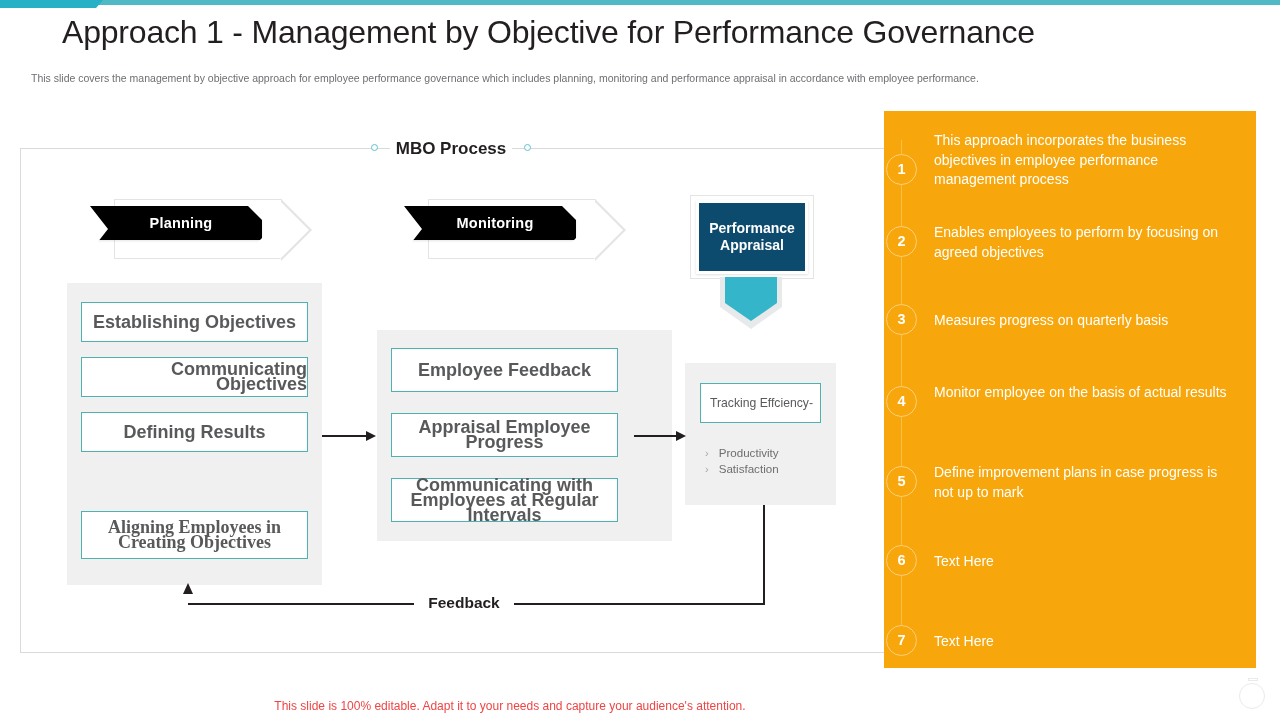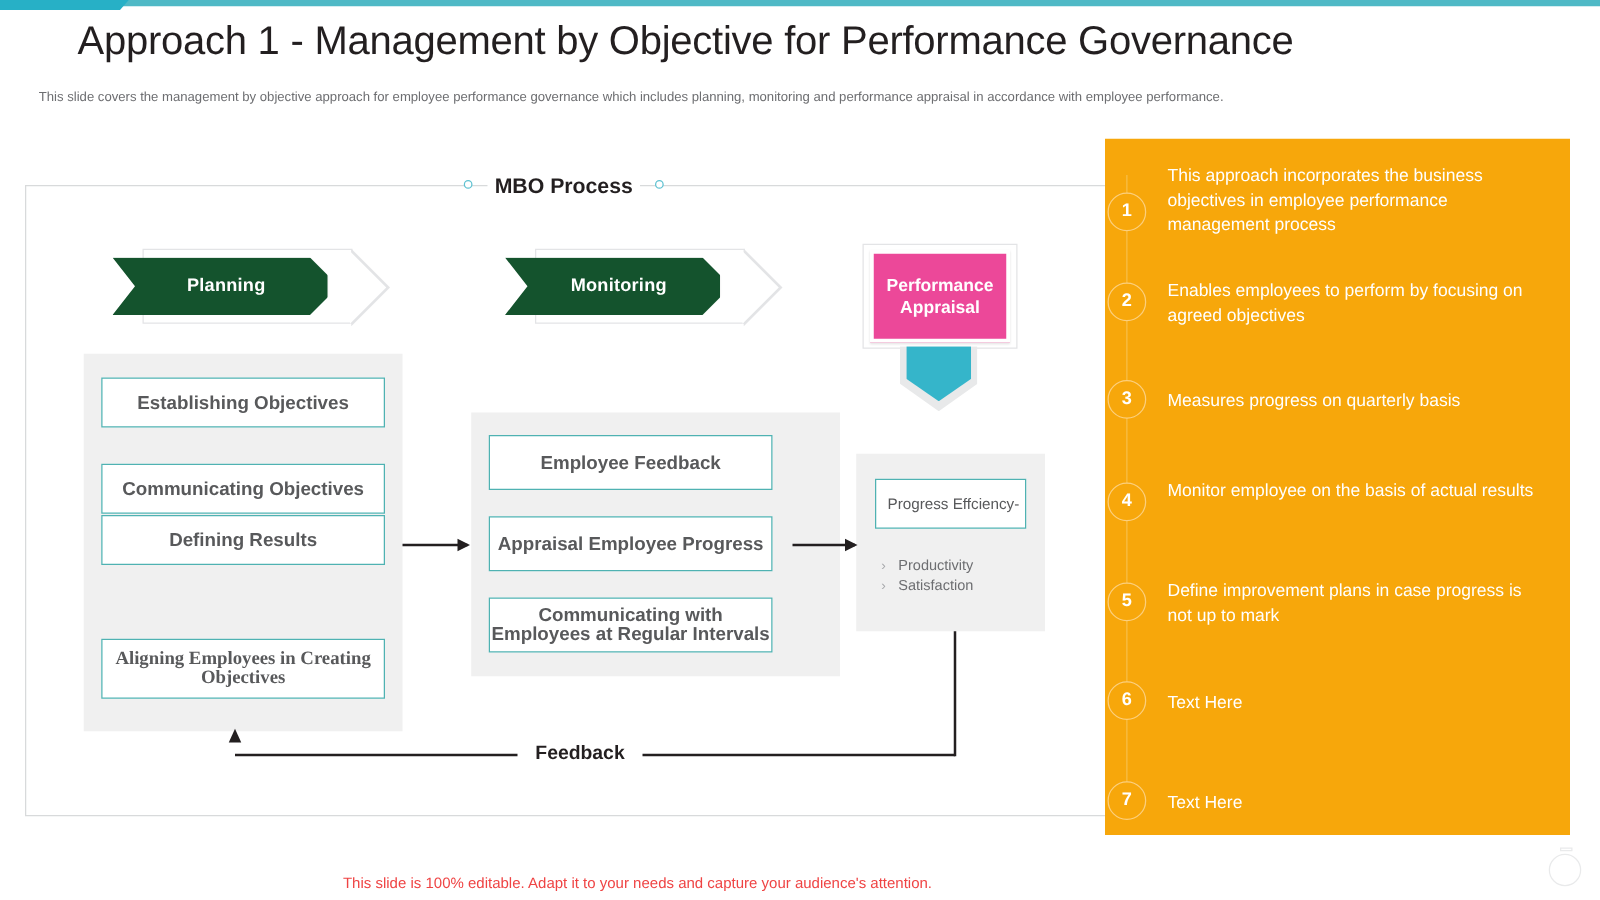--- a/index.html
+++ b/index.html
@@ -57,47 +57,47 @@
     content:"";position:absolute;right:-31px;top:-1px;width:0;height:0;
     border-top:31px solid transparent;border-bottom:31px solid transparent;
     border-left:31px solid #e3e4e6;
   }
   .stage .ghost:before{
     content:"";position:absolute;right:-28px;top:1px;width:0;height:0;z-index:2;
     border-top:29px solid transparent;border-bottom:29px solid transparent;
     border-left:29px solid #ffffff;
   }
   .stage .chev{
-    position:absolute;left:0;top:7px;width:172px;height:46px;background:#14532d;
+    position:absolute;left:0;top:7px;width:172px;height:34px;background:#000000;
     clip-path:polygon(0 0,158px 0,181px 23px,158px 46px,0 46px,18px 23px);
     display:flex;align-items:center;justify-content:center;
     filter:drop-shadow(0 1px 1px rgba(0,0,0,.10));
   }
   .stage .chev span{
     font-size:14.5px;font-weight:700;color:#ffffff;letter-spacing:.2px;
     padding-left:10px;white-space:nowrap;
   }
   .stage-planning{left:90px;top:199px;}
   .stage-monitoring{left:404px;top:199px;}
 
   
   .group{position:absolute;background:#f0f0f0;}
   .group-planning{left:67px;top:283px;width:255px;height:302px;}
   .group-monitoring{left:377px;top:330px;width:255px;height:211px;padding-left:40px;}
   .group-appraisal{left:685px;top:363px;width:151px;height:142px;}
 
   .wbox{
     position:absolute;background:#ffffff;border:1px solid #4fb2b2;
     box-sizing:border-box;display:flex;align-items:center;justify-content:center;
-    text-align:center;color:#58595b;font-size:15px;font-weight:700;line-height:15px;
+    text-align:center;color:#58595b;font-size:18px;font-weight:700;line-height:15px;
   }
 
   
   .pb{left:14px;width:227px;height:40px;}
-  .pb1{top:19px;} .pb2{top:88px;} .pb3{top:129px;} .pb4{top:184px;}
+  .pb1{top:19px;} .pb2{top:74px;text-align:right;} .pb3{top:129px;} .pb4{top:184px;}
   .pb5{top:228px;height:48px;font-family:Liberation Serif, serif;}
 
   
   .mb{left:14px;width:227px;height:44px;}
   .mb1{top:18px;} .mb2{top:83px;} .mb3{top:148px;}
 
   
   .ab{
     left:15px;top:20px;width:121px;height:40px;justify-content:flex-start;
     text-align:left;padding-left:9px;line-height:14px;font-weight:400;font-size:12.2px;
@@ -106,21 +106,21 @@
   .bullets{position:absolute;left:20px;top:82px;font-size:11.6px;color:#6d6e71;line-height:16px;}
   .bullets .row{display:flex;gap:10px;}
   .bullets .chev-ico{color:#a7a9ac;font-size:11px;}
 
   
   .pa-frame{
     position:absolute;left:690px;top:195px;width:124px;height:84px;
     border:1px solid #e3e4e6;box-sizing:border-box;background:#ffffff;
   }
   .pa-box{
-    position:absolute;left:696px;top:200px;width:112px;height:74px;background:#ec4899;
+    position:absolute;left:696px;top:200px;width:112px;height:74px;background:#0c4a6e;
     border:3px solid #ffffff;box-sizing:border-box;
     display:flex;align-items:center;justify-content:center;text-align:center;
     color:#ffffff;font-size:14px;font-weight:700;line-height:17px;
     filter:drop-shadow(0 1px 1px rgba(0,0,0,.12));
   }
   .pa-arrow-ghost{
     position:absolute;left:720px;top:277px;width:62px;height:52px;background:#e8e9ea;
     clip-path:polygon(0 0,62px 0,62px 30px,31px 52px,0 30px);
   }
   .pa-arrow{
@@ -221,21 +221,21 @@
   <div class="wbox pb pb5">Aligning Employees in Creating Objectives</div>
 </div>
 
 <div class="group group-monitoring">
   <div class="wbox mb mb1">Employee Feedback</div>
   <div class="wbox mb mb2">Appraisal Employee Progress</div>
   <div class="wbox mb mb3">Communicating with Employees at Regular Intervals</div>
 </div>
 
 <div class="group group-appraisal">
-  <div class="wbox ab">Progress Effciency-</div>
+  <div class="wbox ab">Tracking Effciency-</div>
   <div class="bullets">
     <div class="row">
       <span class="chev-ico">›</span>
       <span>Productivity</span>
     </div>
     <div class="row">
       <span class="chev-ico">›</span>
       <span>Satisfaction</span>
     </div>
   </div>

